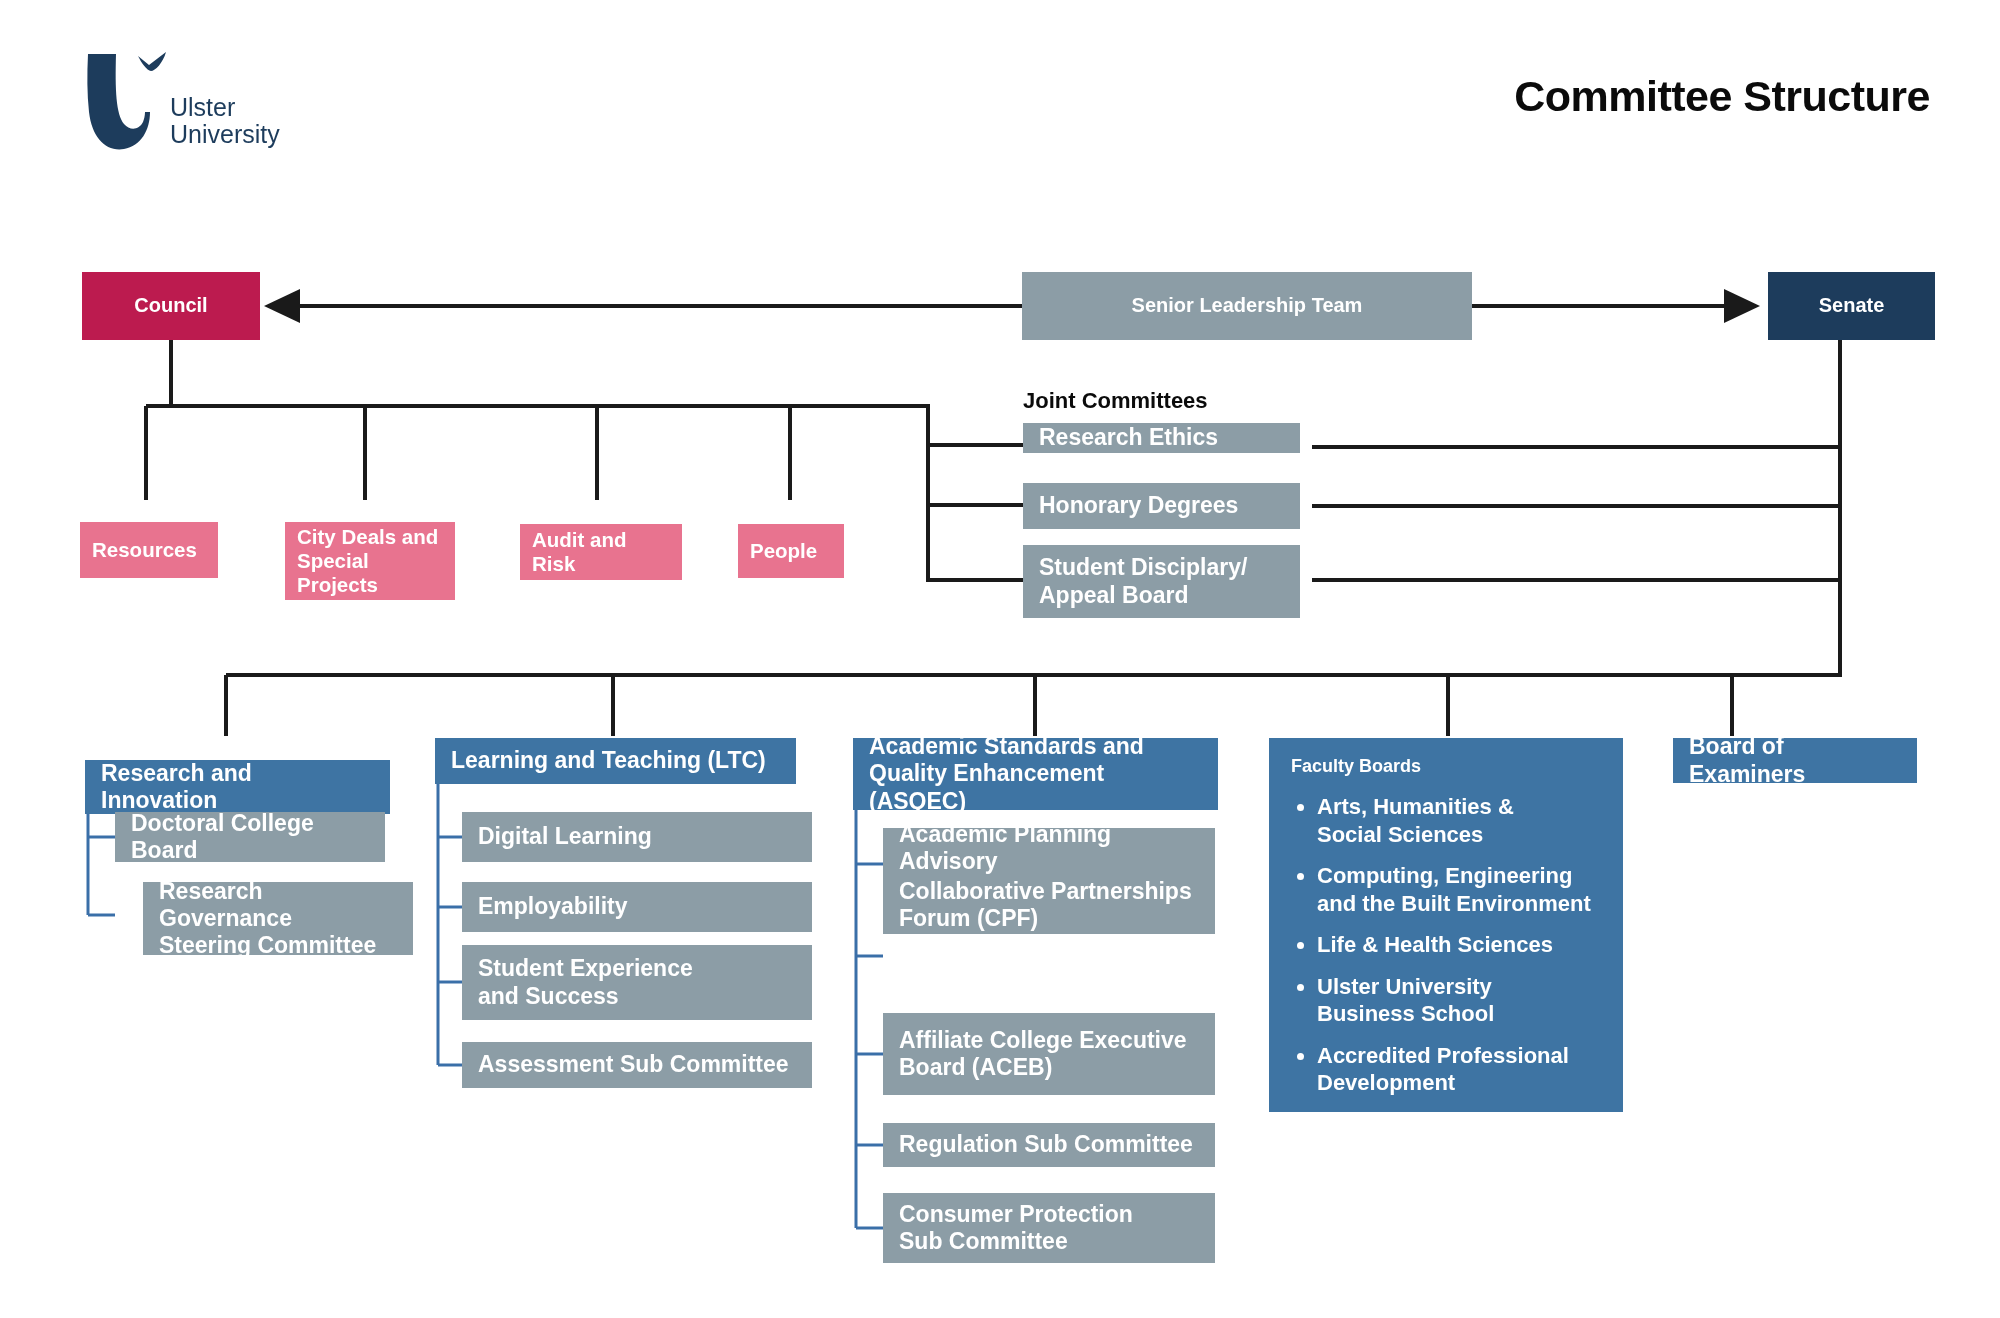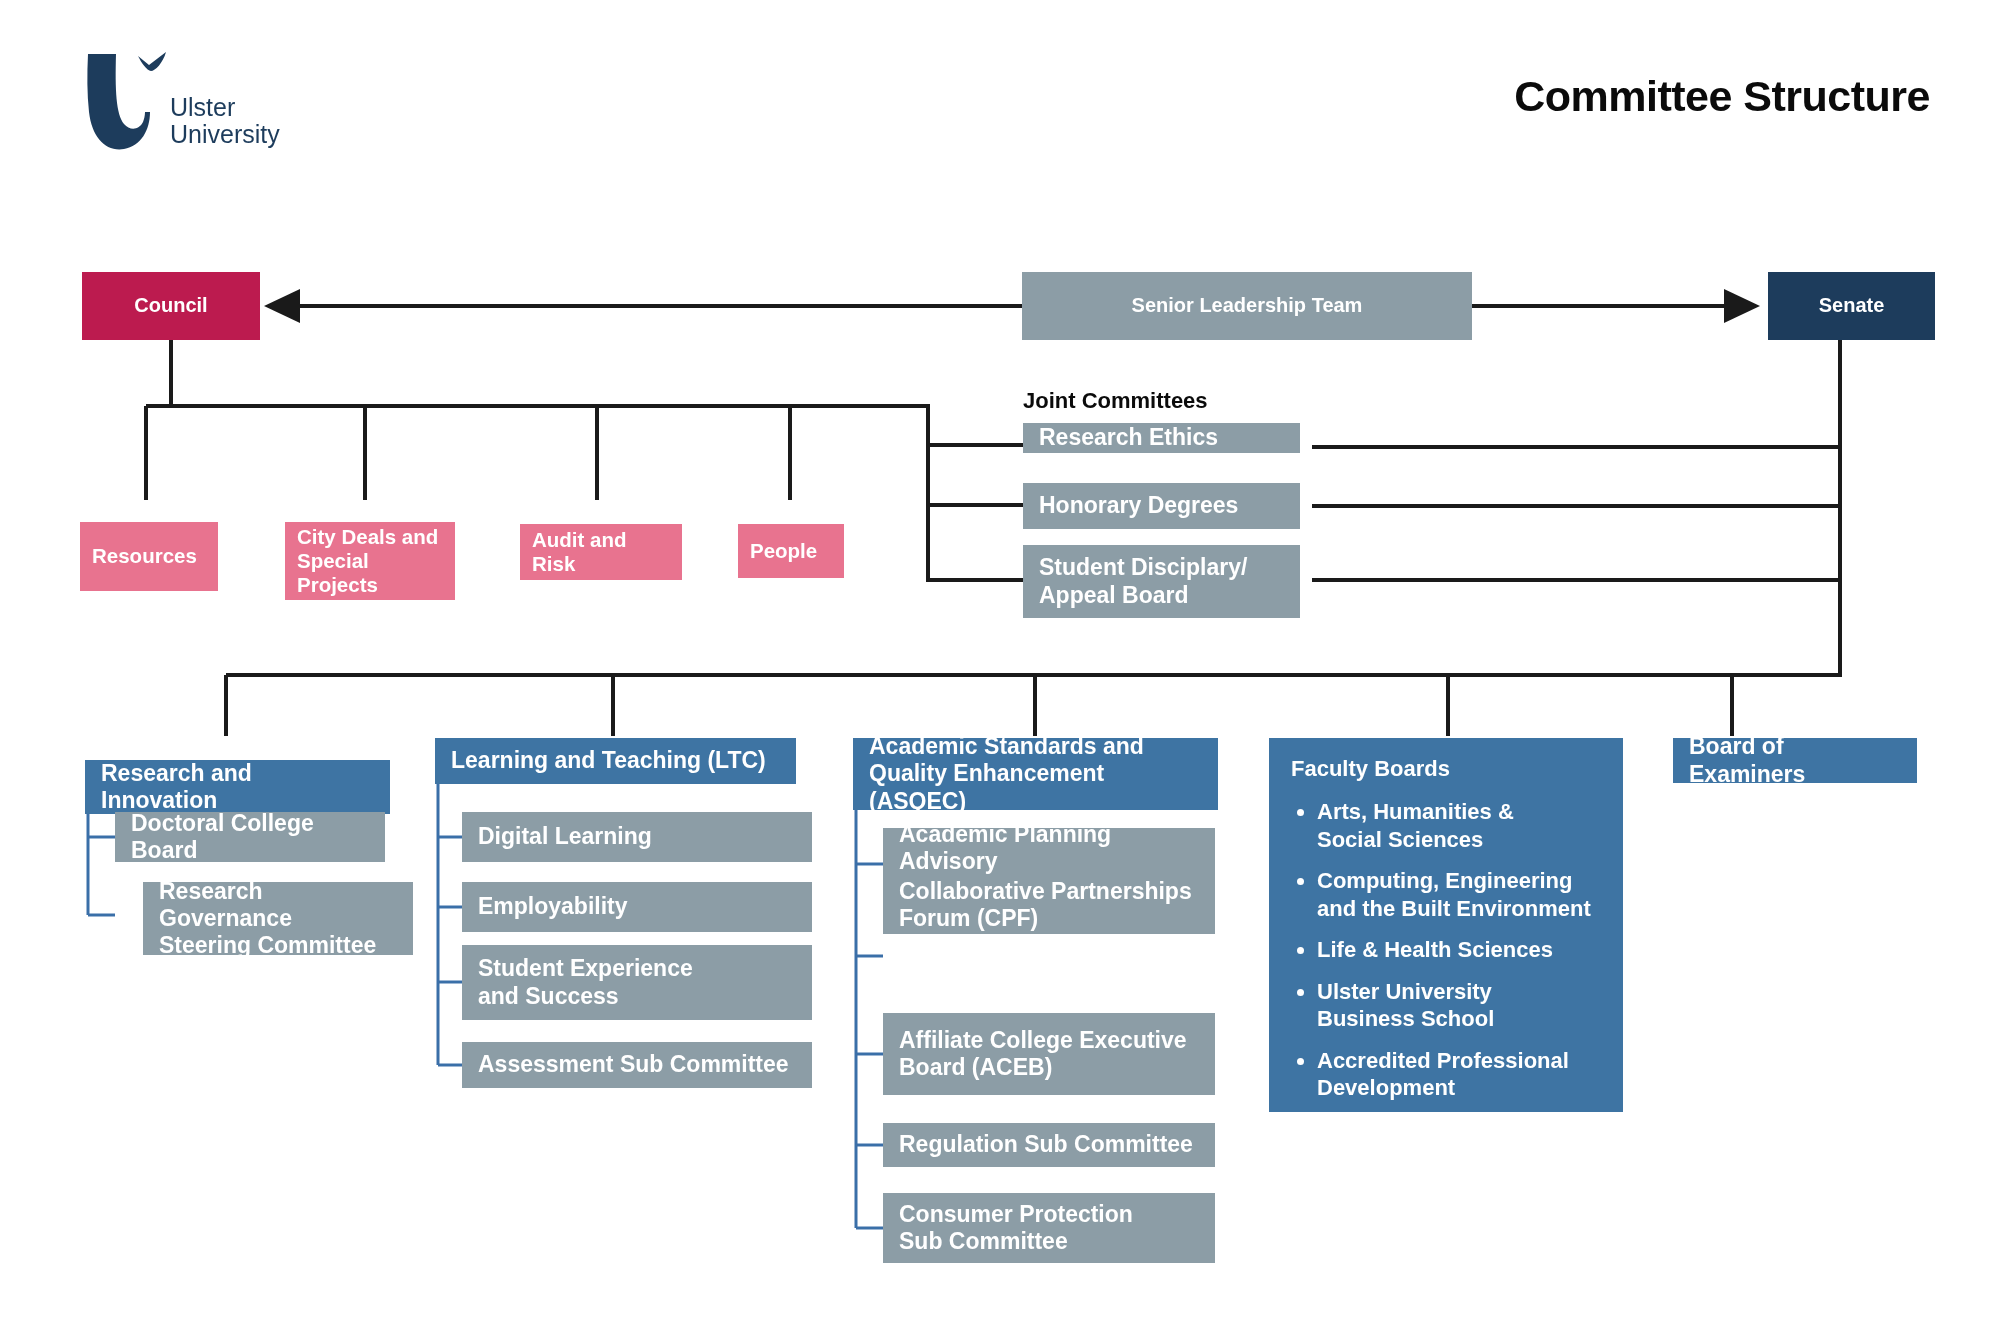--- a/index.html
+++ b/index.html
@@ -33,21 +33,21 @@
   #page-title{position:absolute;top:72px;right:70px;font-size:43px;font-weight:700;
               color:#0b0b0b;letter-spacing:-0.5px;}
   #joint-heading{position:absolute;left:1023px;top:388px;font-size:22px;font-weight:700;color:#0b0b0b;}
 
   #logo{position:absolute;left:82px;top:52px;width:220px;height:105px;}
   #logo .logo-text{position:absolute;left:88px;top:42px;color:var(--navy);font-weight:400;
                    font-size:25px;line-height:1.08;}
 
   #faculty-box{position:absolute;left:1269px;top:738px;width:354px;height:374px;background:var(--blue);
                color:#fff;padding:18px 22px;}
-  #faculty-box .fb-head{font-size:22px;font-weight:700;}
+  #faculty-box .fb-head{font-size:18px;font-weight:700;}
   #faculty-box ul{margin:16px 0 0 0;padding-left:26px;}
   #faculty-box li{font-size:22px;font-weight:700;line-height:1.25;margin-bottom:14px;
                   white-space:pre-line;}
 </style>
 </head>
 <body>
 
 <div id="canvas">
 
   <svg class="wires" viewBox="0 0 2000 1318">
@@ -111,21 +111,21 @@
       <div>University</div>
     </div>
   </div>
 
   <div id="page-title">Committee Structure</div>
 
   <div class="box red f30 center" style="left:82px;top:272px;width:178px;height:68px;">Council</div>
   <div class="box gray f30 center" style="left:1022px;top:272px;width:450px;height:68px;">Senior Leadership Team</div>
   <div class="box navybg f30 center" style="left:1768px;top:272px;width:167px;height:68px;">Senate</div>
 
-  <div class="box pink f21 padS" style="left:80px;top:522px;width:138px;height:69px;">Resources</div>
+  <div class="box pink f21 padS" style="left:80px;top:522px;width:138px;height:56px;">Resources</div>
   <div class="box pink f21 padS" style="left:285px;top:522px;width:170px;height:78px;">City Deals and
 Special Projects</div>
   <div class="box pink f21 padS" style="left:520px;top:524px;width:162px;height:56px;">Audit and Risk</div>
   <div class="box pink f21 padS" style="left:738px;top:524px;width:106px;height:54px;">People</div>
 
   <div id="joint-heading">Joint Committees</div>
   <div class="box gray f23 pad" style="left:1023px;top:423px;width:277px;height:30px;">Research Ethics</div>
   <div class="box gray f23 pad" style="left:1023px;top:545px;width:277px;height:73px;">Student Disciplary/
 Appeal Board</div>
   <div class="box gray f23 pad" style="left:1023px;top:483px;width:277px;height:46px;">Honorary Degrees</div>

